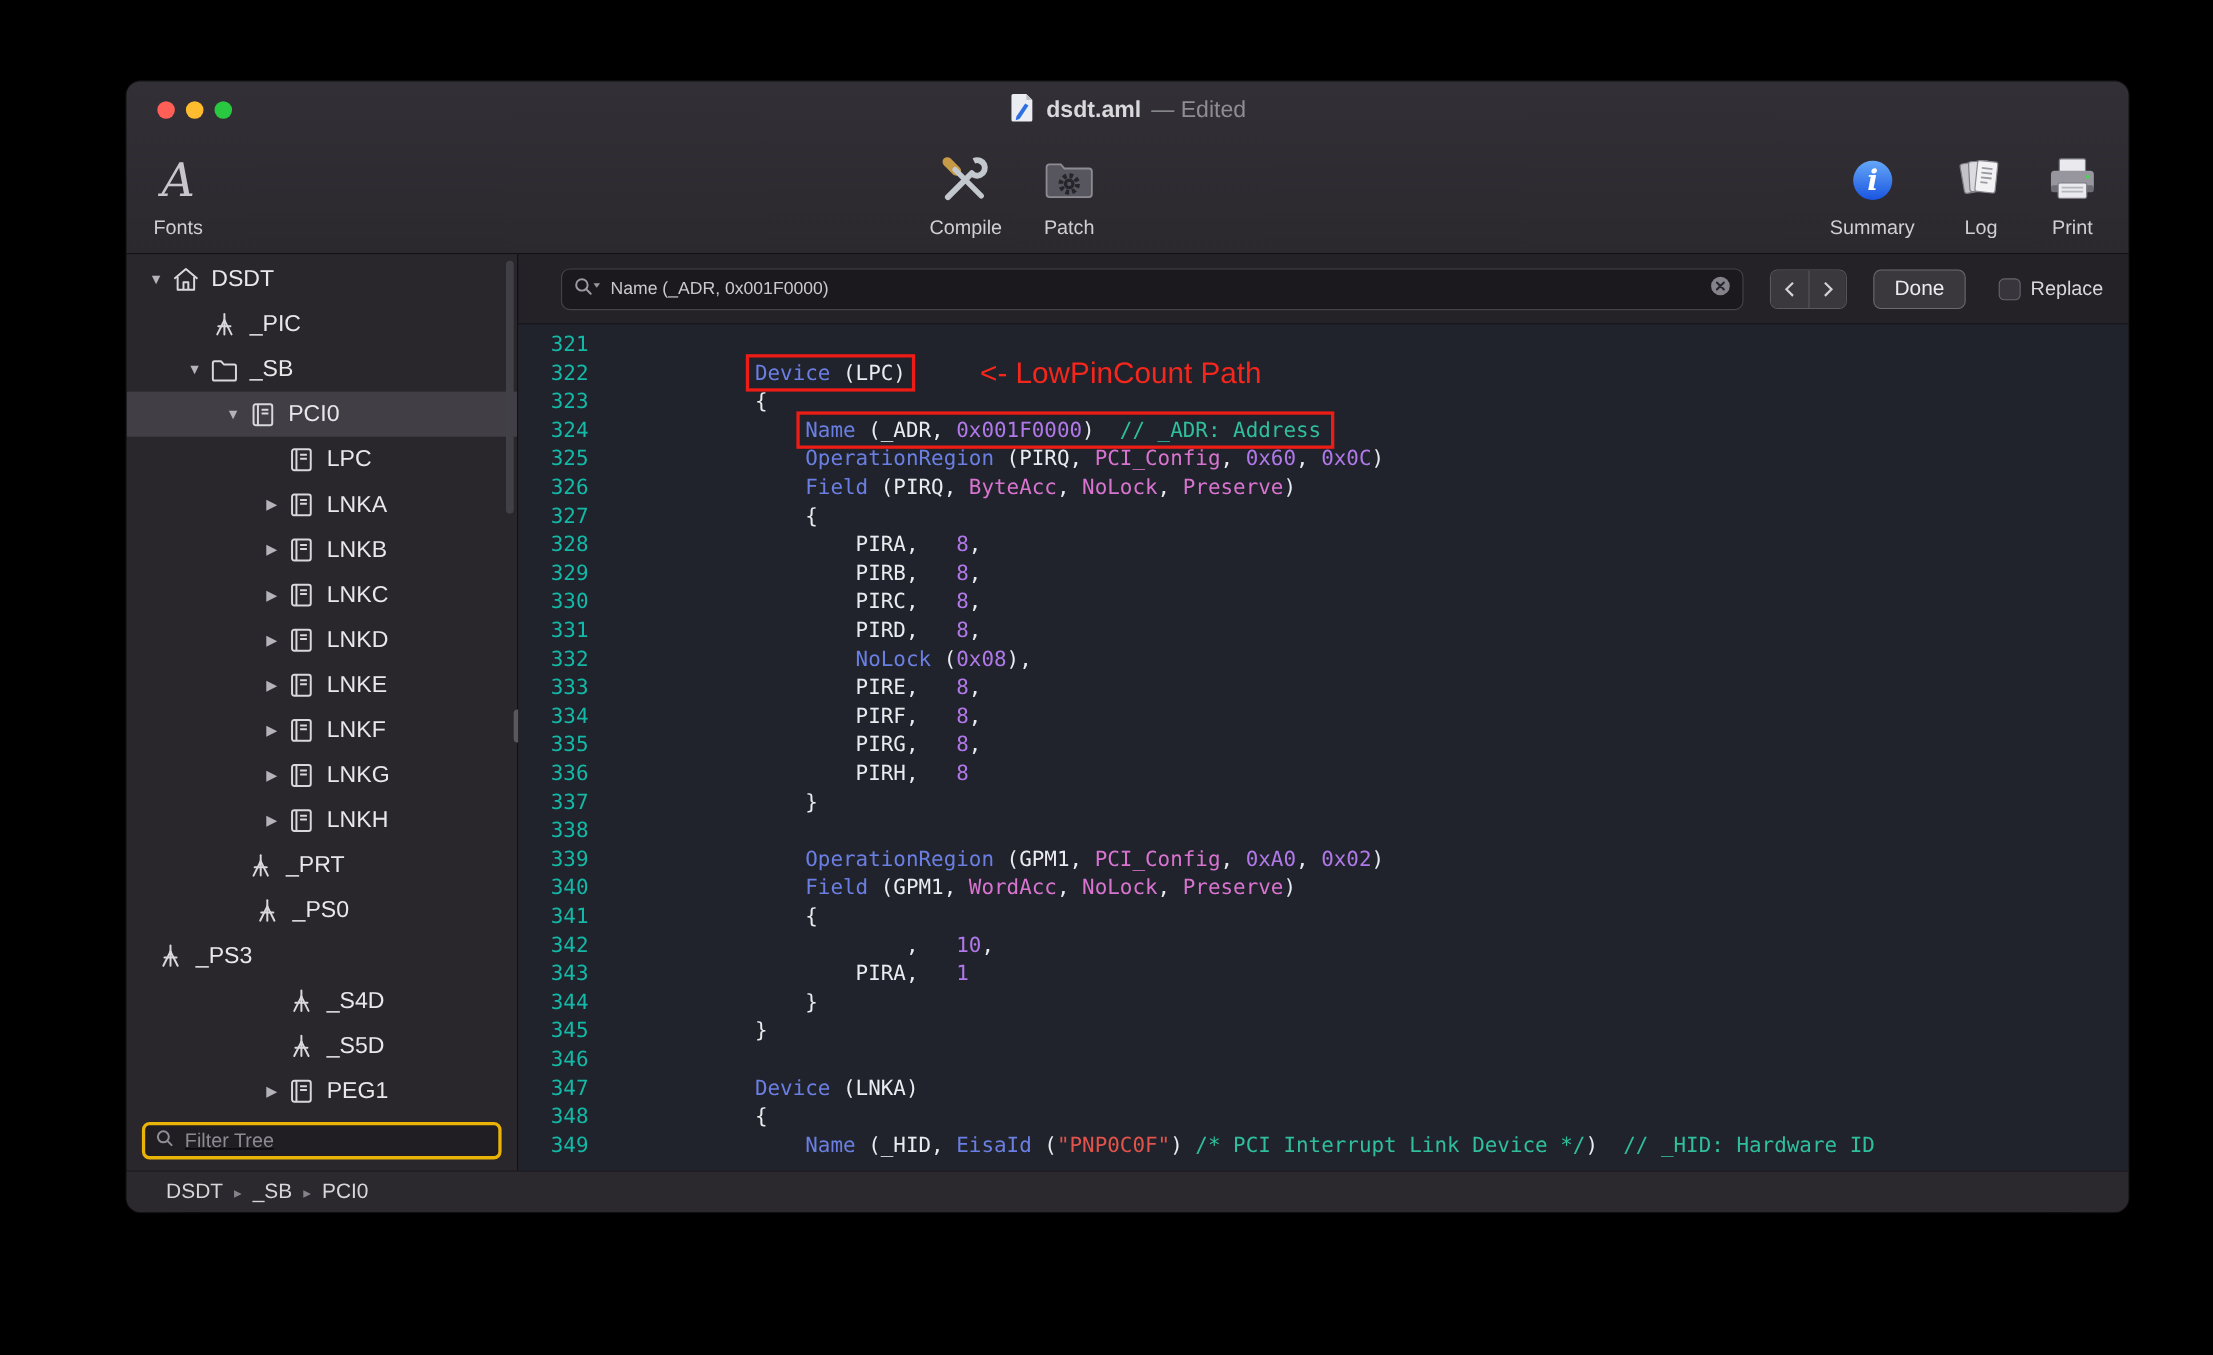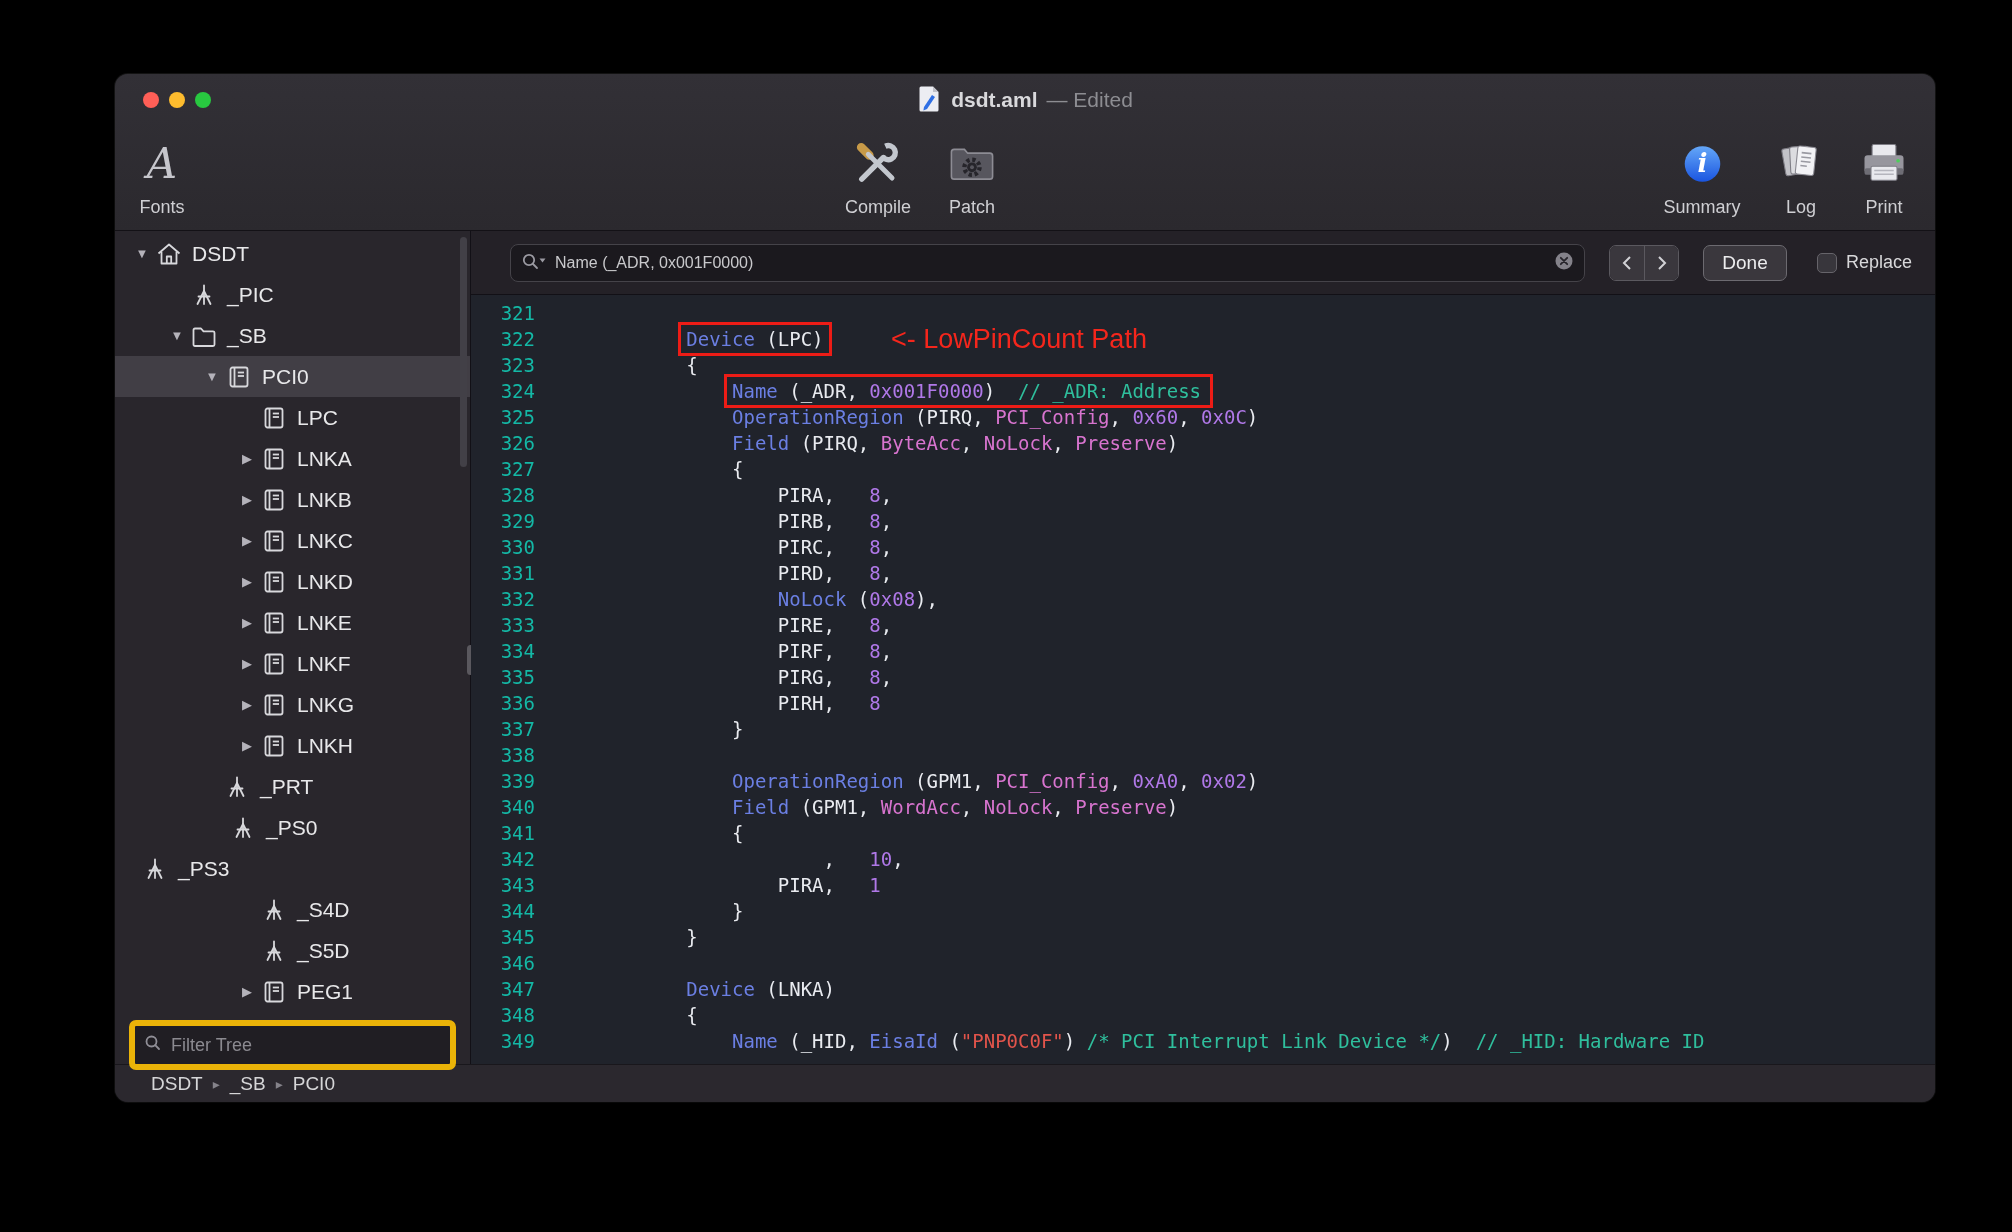--- a/index.html
+++ b/index.html
@@ -33,21 +33,21 @@
   
   .content { flex:1; display:flex; min-height:0; }
   .sidebar { width:355px; flex:none; background:#292630; background:#29262c; position:relative; display:flex; flex-direction:column; }
   .tree { flex:1; padding-top:2px; overflow:hidden; }
   .tree-row { height:41px; display:flex; align-items:center; color:#e8e8ea; font-size:21px; font-weight:500; white-space:nowrap; }
   .tree-row.selected { background:#413e45; }
   .disc { width:26px; flex:none; font-size:13px; color:#b4b2ba; text-align:center; }
   .tree-icon { width:28px; height:28px; flex:none; margin-right:9px; display:flex; align-items:center; justify-content:center; }
   .sb-scrollbar { position:absolute; right:3px; top:6px; width:7px; height:230px; border-radius:4px; background:#424047; }
   .filter-wrap { flex:none; height:52px; padding:8px 14px 10px; }
-  .filter-field { height:50px; border:6px solid #eab308; background:#201e23; border-radius:7px; display:flex; align-items:center; padding:0 9px; gap:7px; }
+  .filter-field { height:34px; border:3px solid #eab308; background:#201e23; border-radius:7px; display:flex; align-items:center; padding:0 9px; gap:7px;text-decoration:underline; }
   .filter-field input { flex:1; border:none; outline:none; background:transparent; color:#cfcfd2; font-size:18px; font-family:"Liberation Sans",sans-serif; }
   .filter-field input::placeholder { color:#8b8a90; }
   .divider { width:1px; background:#121016; position:relative; flex:none; }
   .resize-pill { position:absolute; left:-3px; top:414px; width:7px; height:30px; border-radius:4px; background:#5a585e; }
   .editor-col { flex:1; display:flex; flex-direction:column; min-width:0; }
   
   .search-row { flex:none; height:64px; background:#242127; border-bottom:1px solid #121016; display:flex; align-items:center; padding-left:39px; }
   .search-field { width:1075px; height:38px; background:#1b191e; border:1px solid #454349; border-radius:8px; display:flex; align-items:center; padding:0 10px; gap:6px; }
   .search-field input { flex:1; border:none; outline:none; background:transparent; color:#c9c9cc; font-size:16px; font-family:"Liberation Sans",sans-serif; }
   .seg { margin-left:24px; display:flex; border:1px solid #5b595f; border-radius:7px; overflow:hidden; }

